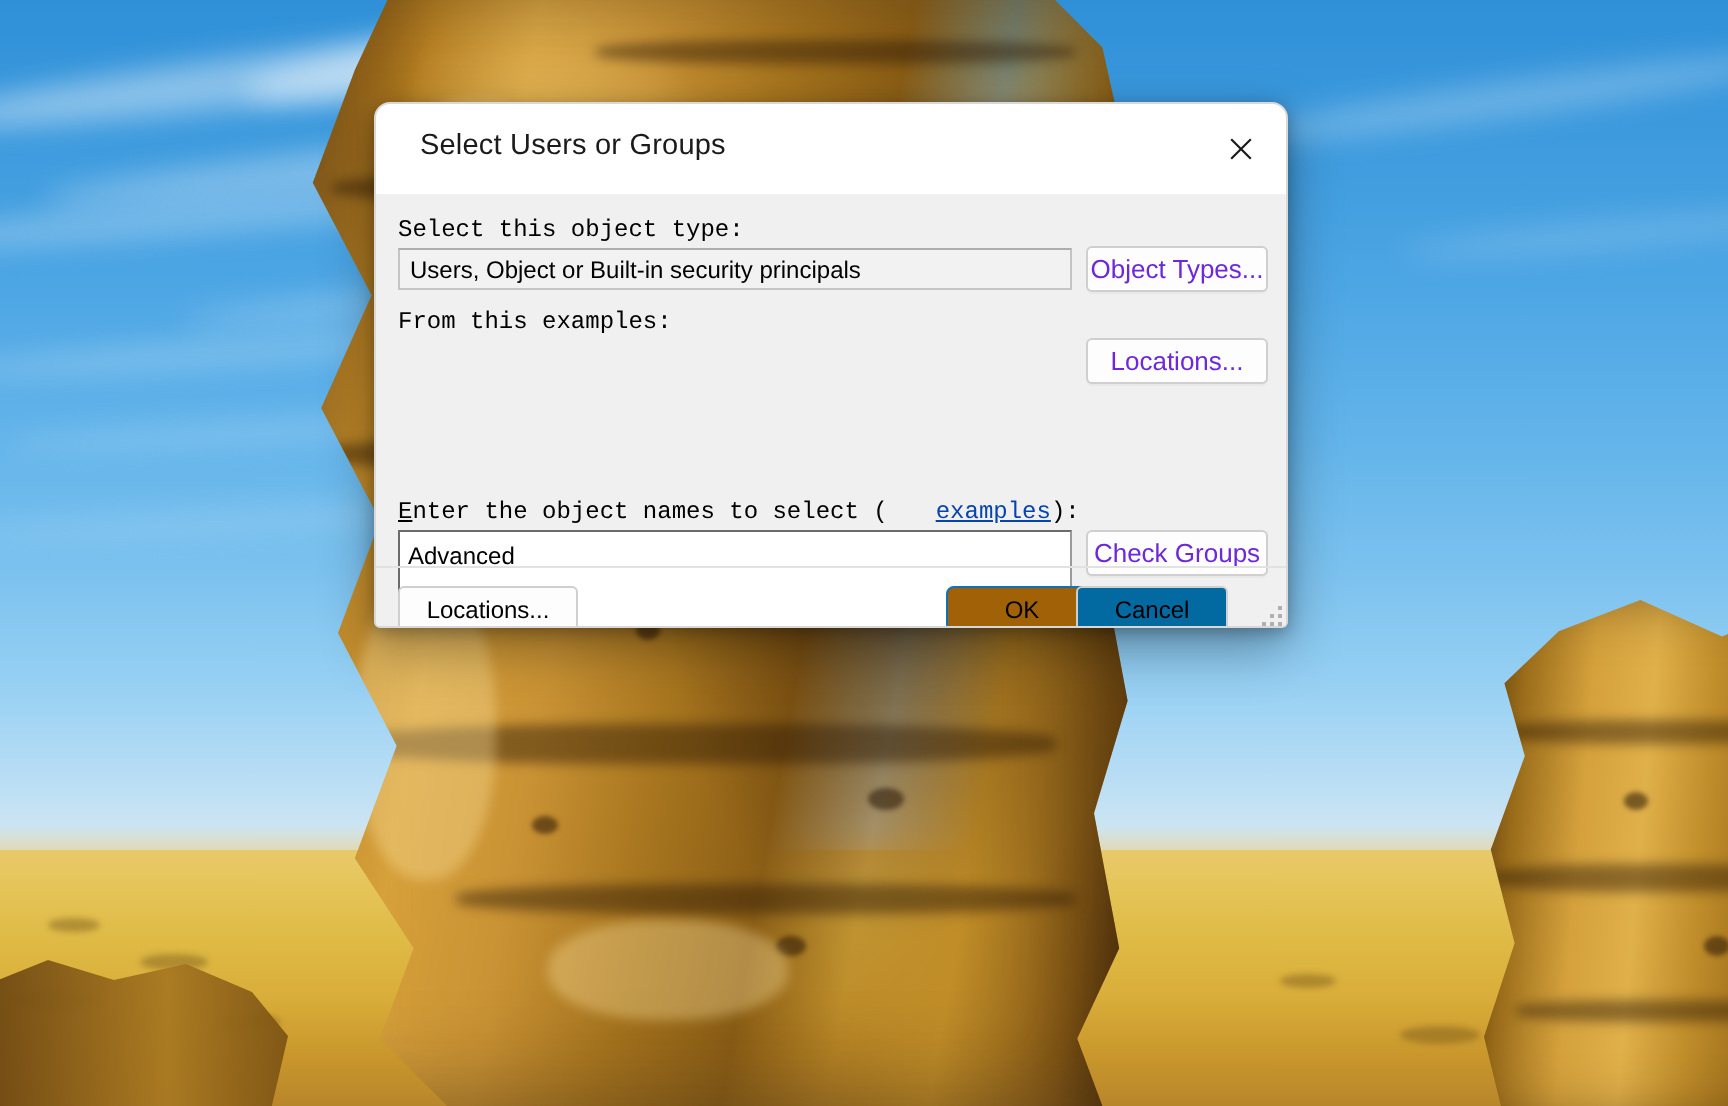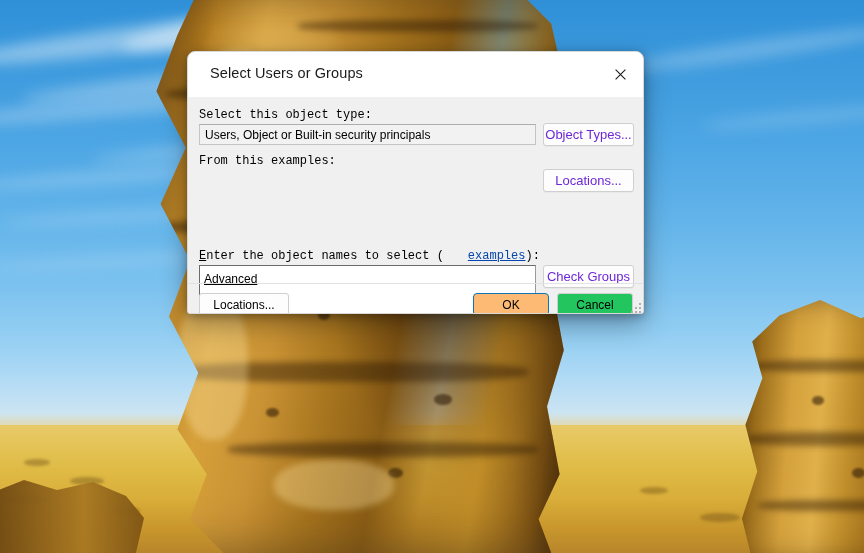--- a/index.html
+++ b/index.html
@@ -223,33 +223,33 @@
     border-radius: 3px;
     font-size: 12px;
     display: flex; align-items: center; justify-content: center;
     cursor: default;
   }
 
   #ok-btn {
     position: absolute;
     left: 285px; top: 196px;
     width: 76px; height: 23px;
-    background: #fdba74;
+    background: #a16207;
     border: 1.5px solid #1272b5;
     border-radius: 4px;
     font-size: 12px;
     display: flex; align-items: center; justify-content: center;
     cursor: default;
   }
 
   #cancel-btn {
     position: absolute;
-    left: 369px; top: 196px;
+    left: 350px; top: 196px;
     width: 76px; height: 23px;
-    background: #22c55e;
+    background: #0369a1;
     border: 1px solid #cfcfcf;
     border-radius: 3px;
     font-size: 12px;
     display: flex; align-items: center; justify-content: center;
     cursor: default;
   }
 
   #link-examples {
     color: #0645ad;
     text-decoration: underline;

